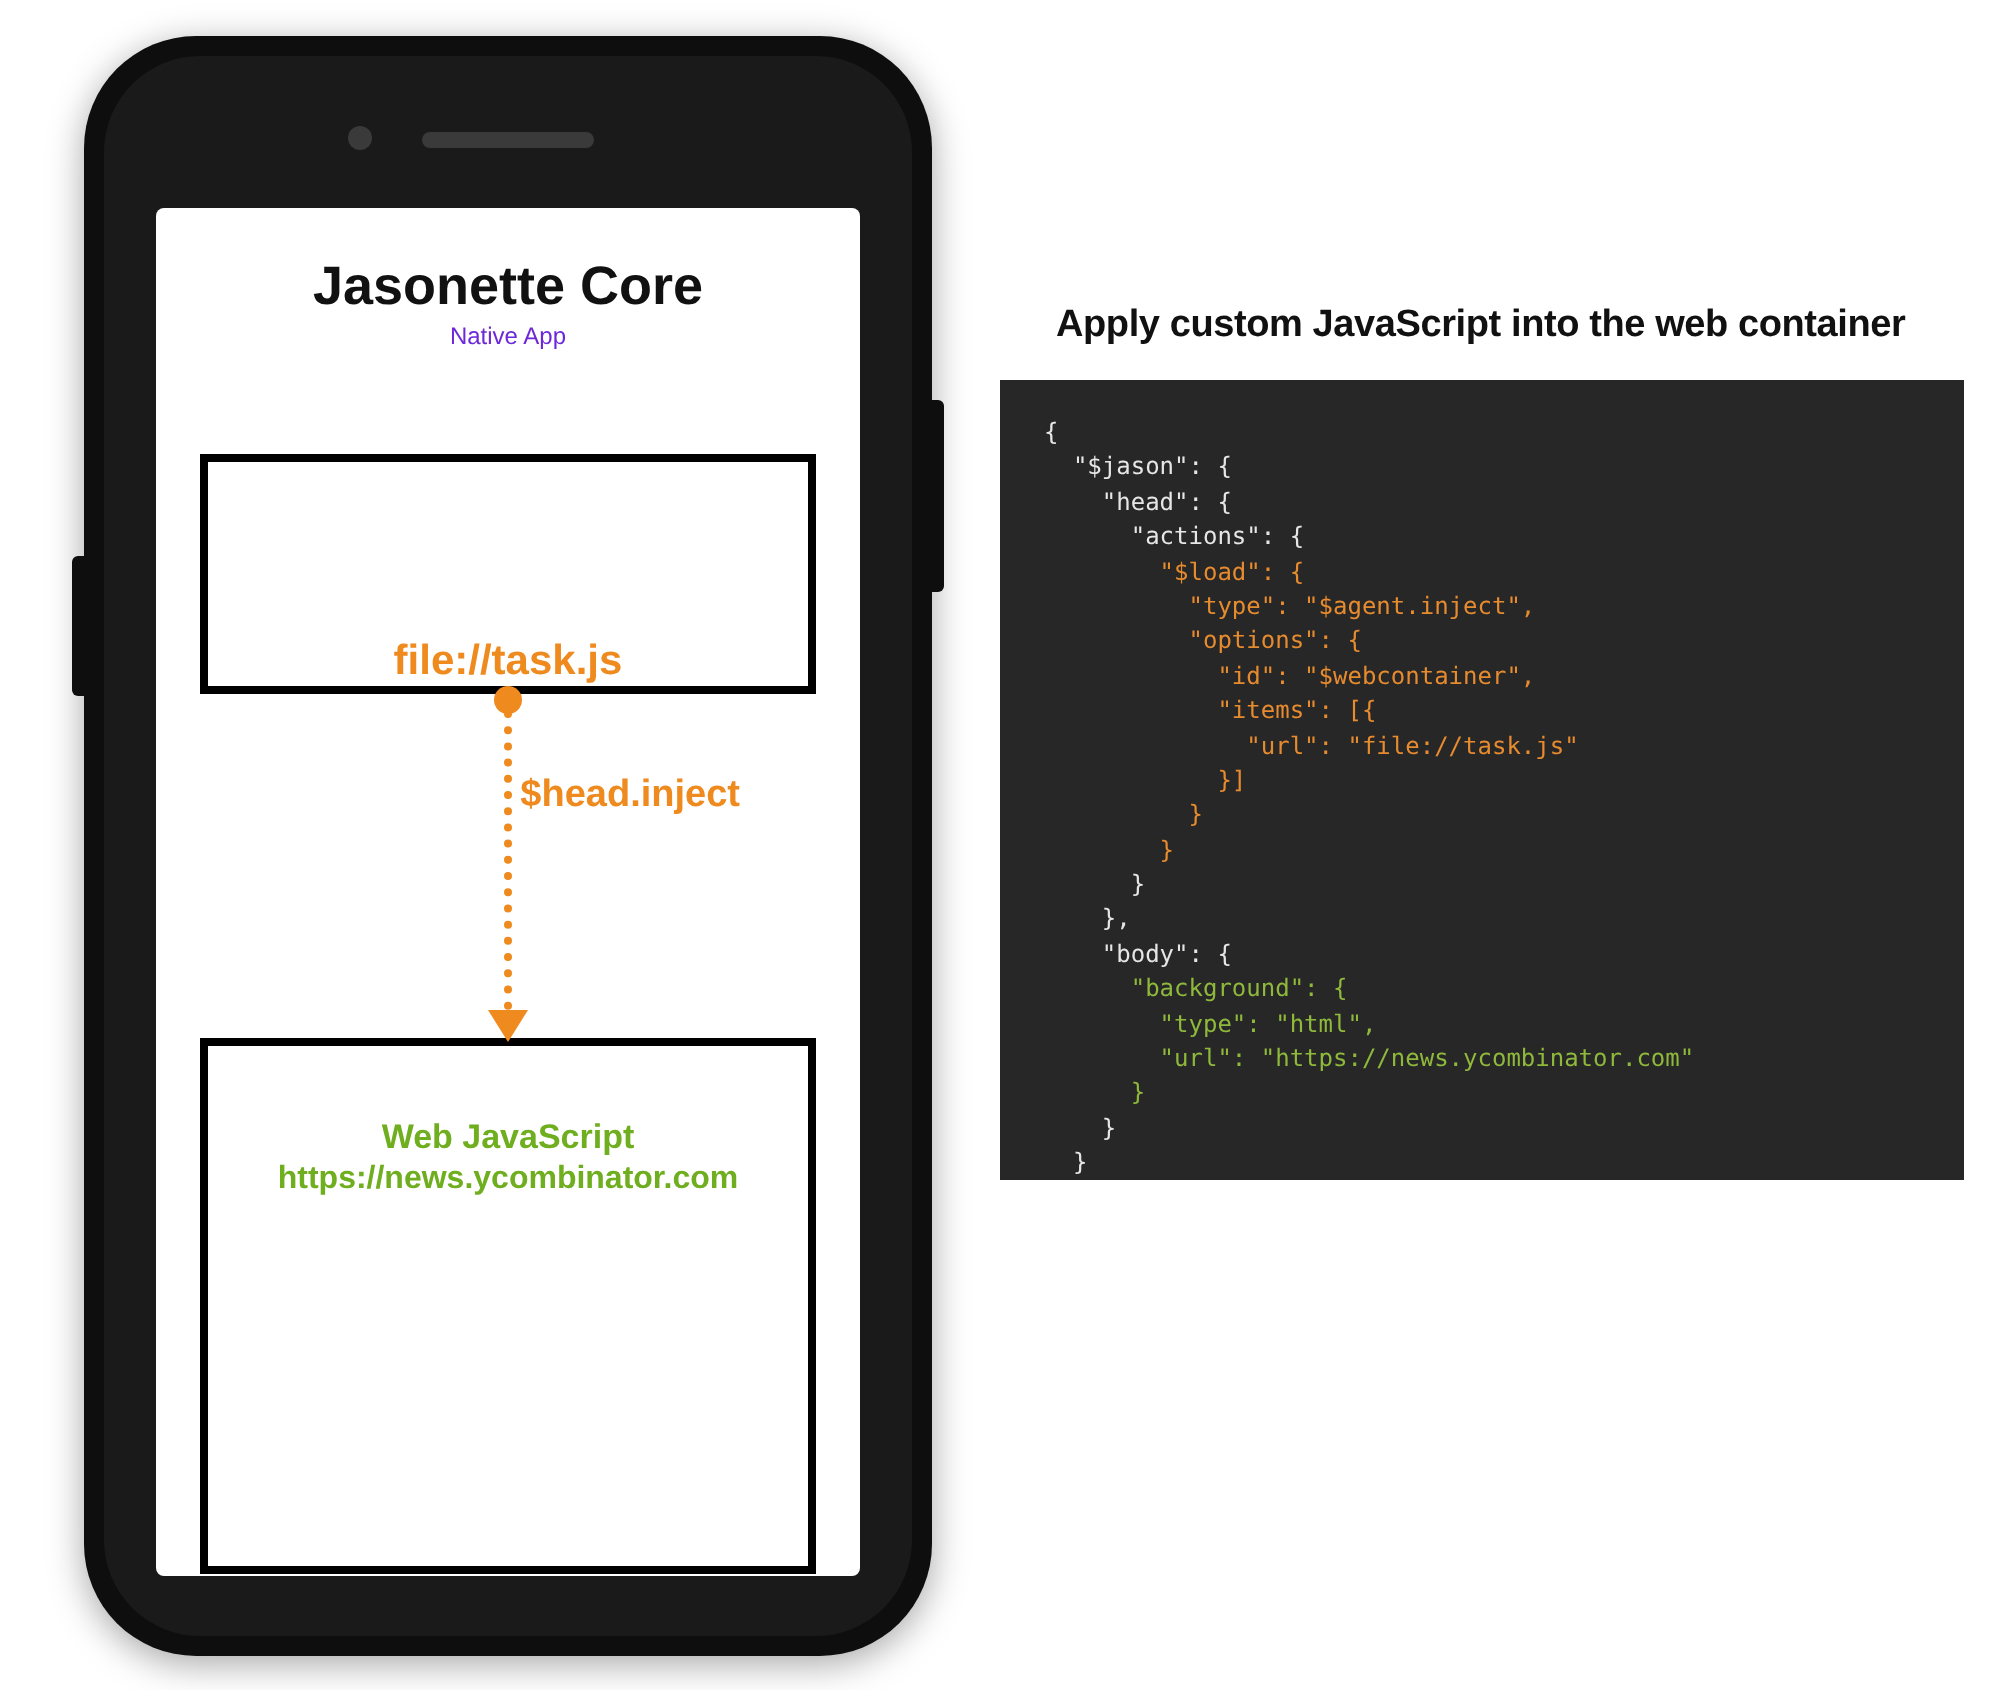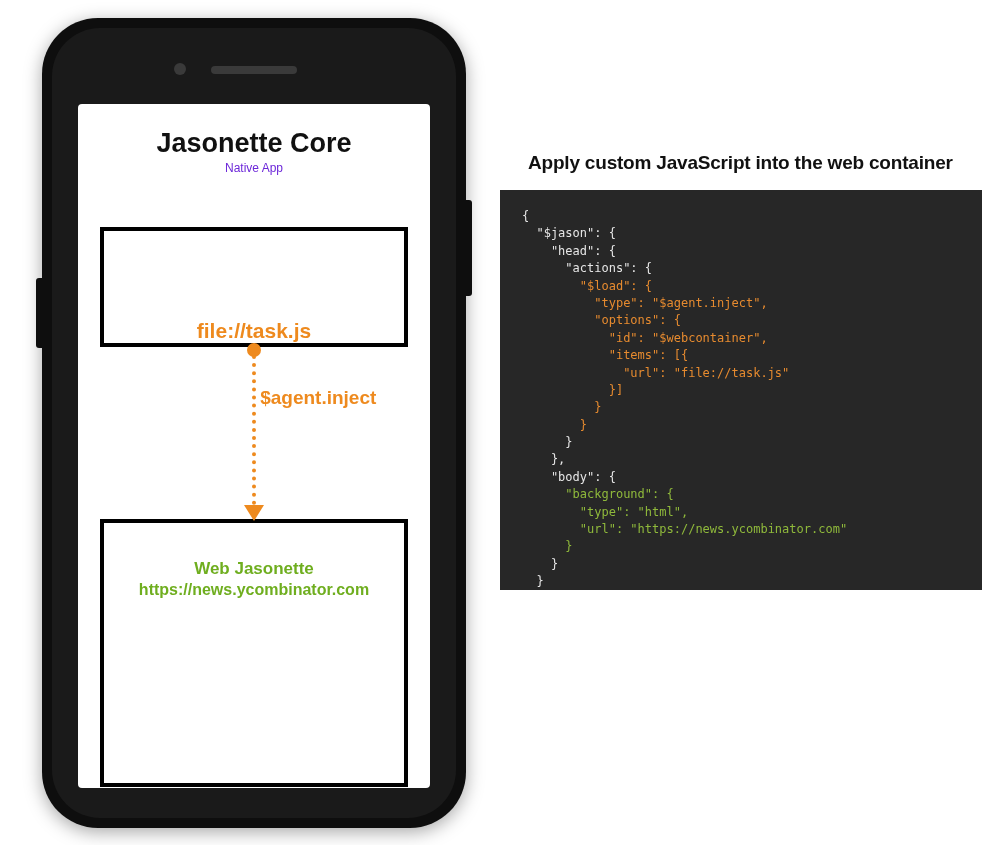--- a/index.html
+++ b/index.html
@@ -224,25 +224,25 @@
           <div class="app-subtitle">Native App</div>
 
           <div class="task-box">
             <span class="task-label">file://task.js</span>
           </div>
 
           <div class="connector">
             <div class="dot"></div>
             <div class="dashed-line"></div>
             <div class="arrow-head"></div>
-            <div class="connector-label">$agent.inject</div>
+            <div class="connector-label">$head.inject</div>
           </div>
 
           <div class="web-box">
-            <div class="web-title">Web Jasonette</div>
+            <div class="web-title">Web JavaScript</div>
             <div class="web-url">https://news.ycombinator.com</div>
           </div>
 
         </div>
       </div>
     </div>
   </div>
 
   <div class="caption">Apply custom JavaScript into the web container</div>
 

